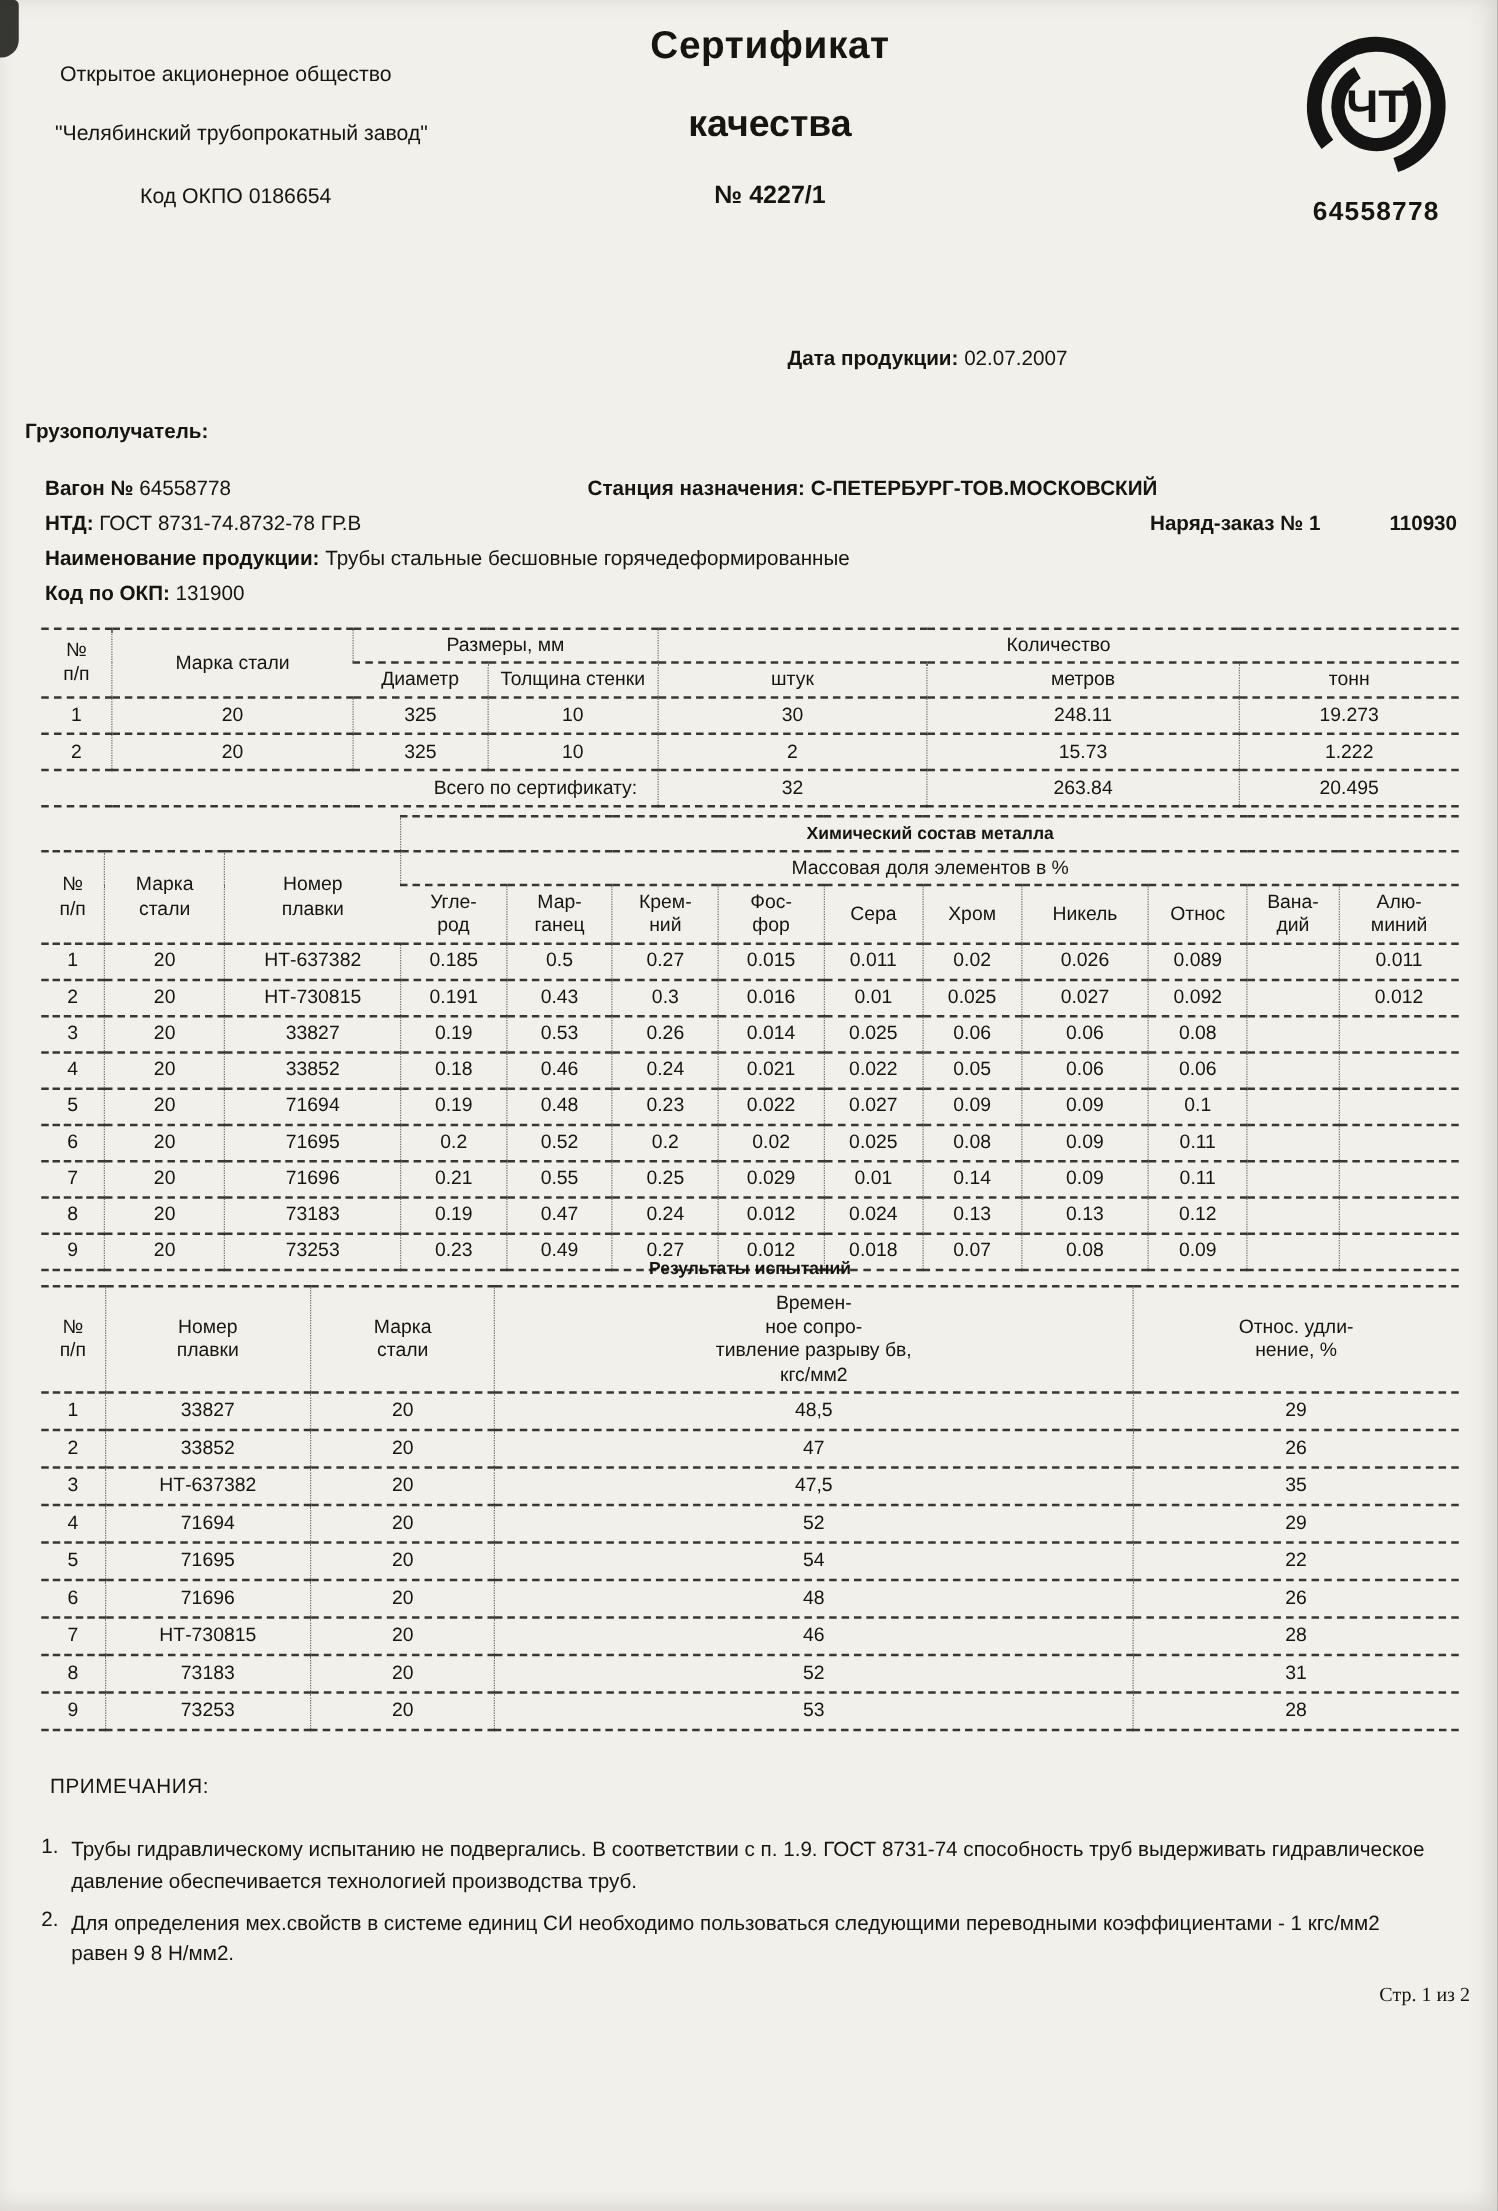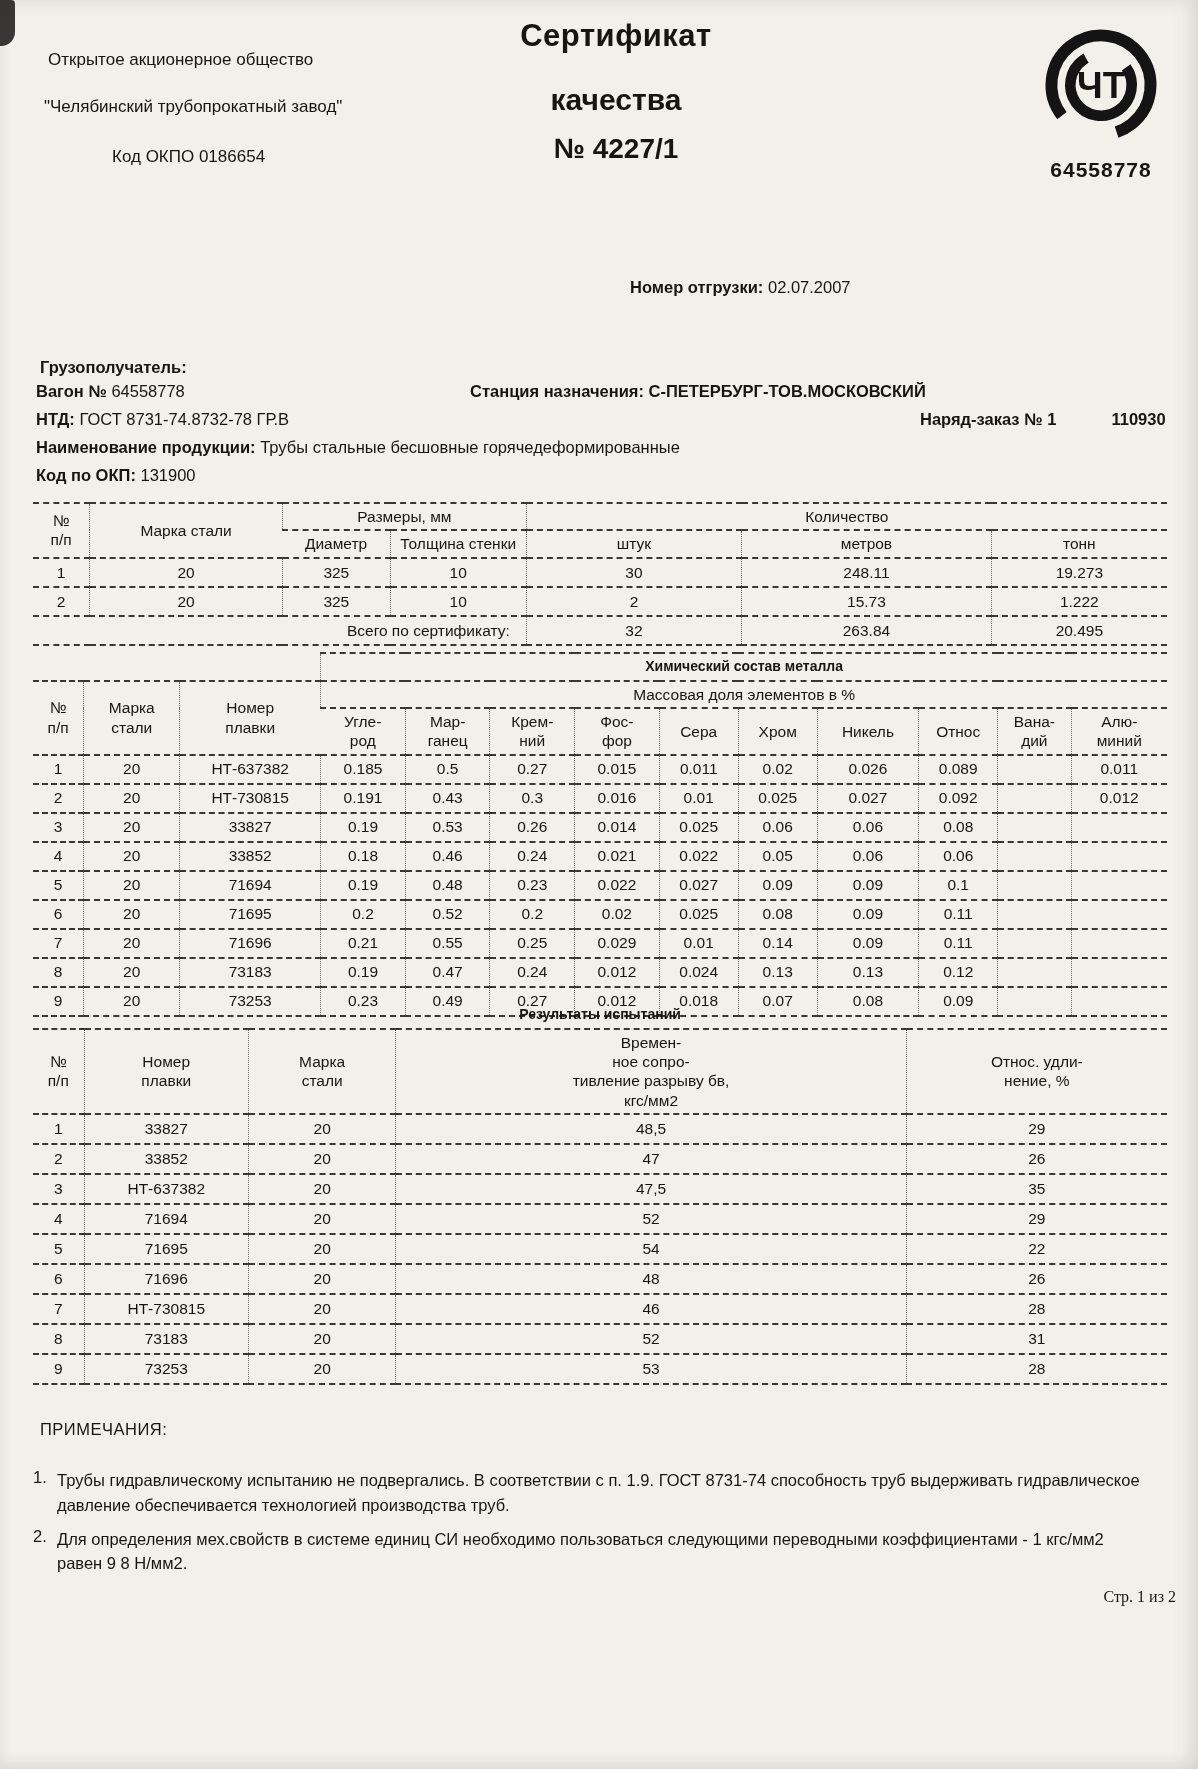--- a/index.html
+++ b/index.html
@@ -14,21 +14,21 @@
   .smudge { position:absolute; left:0; top:0; width:15px; height:46px; background:#1d1c1a; border-radius:0 4px 14px 0; opacity:.88; }
 
   
   .company { position:absolute; left:44px; top:50px; font-size:17px; }
   .company .l1 { margin-left:4px; }
   .company .l2 { margin-top:27px; }
   .company .l3 { margin-top:30px; margin-left:68px; }
   .titleblock { position:absolute; left:430px; top:18px; width:372px; text-align:center; font-weight:bold; }
   .titleblock .t1 { font-size:31px; letter-spacing:.5px; }
   .titleblock .t2 { font-size:30px; margin-top:29px; }
-  .titleblock .t3 { font-size:28px; margin-top:16px; font-weight:600; }
+  .titleblock .t3 { font-size:20px; margin-top:28px; font-weight:600; }
   .logo-wrap { position:absolute; left:1038px; top:26px; width:126px; text-align:center; }
   .logo-wrap svg { display:block; margin:0 auto; }
   .stamp-no { margin-top:14px; font-size:21px; font-weight:bold; letter-spacing:1px; }
 
   
   .line { position:absolute; font-size:16.5px; white-space:nowrap; }
   .lab { font-weight:bold; }
   .val { font-weight:normal; }
   .val.strong { font-weight:600; }
   .gap { display:inline-block; width:46px; }
@@ -81,25 +81,25 @@
       <g fill="none" stroke="#141414">
         <circle cx="50" cy="50" r="42" stroke-width="10" stroke-dasharray="212 52" transform="rotate(142 50 50)"></circle>
         <circle cx="50" cy="50" r="26" stroke-width="9" stroke-dasharray="125 39" transform="rotate(-35 50 50)"></circle>
       </g>
       <text x="50" y="61" text-anchor="middle" font-family="Liberation Sans, sans-serif" font-size="31" font-weight="bold" fill="#141414">ЧТ</text>
     </svg>
     <div class="stamp-no">64558778</div>
   </div>
 
   <div class="line" style="left:630px; top:278px;">
-    <span class="lab">Номер отгрузки:</span>
+    <span class="lab">Дата продукции:</span>
     <span class="val">02.07.2007</span>
   </div>
 
-  <div class="line lab" style="left:40px; top:336px;margin-top:22px;">Грузополучатель:</div>
+  <div class="line lab" style="left:20px; top:336px;">Грузополучатель:</div>
 
   <div class="line" style="left:36px; top:382px;">
     <span class="lab">Вагон №</span>
     <span class="val">64558778</span>
   </div>
   <div class="line" style="left:470px; top:382px;">
     <span class="lab">Станция назначения:</span>
     <span class="val strong">С-ПЕТЕРБУРГ-ТОВ.МОСКОВСКИЙ</span>
   </div>
 

